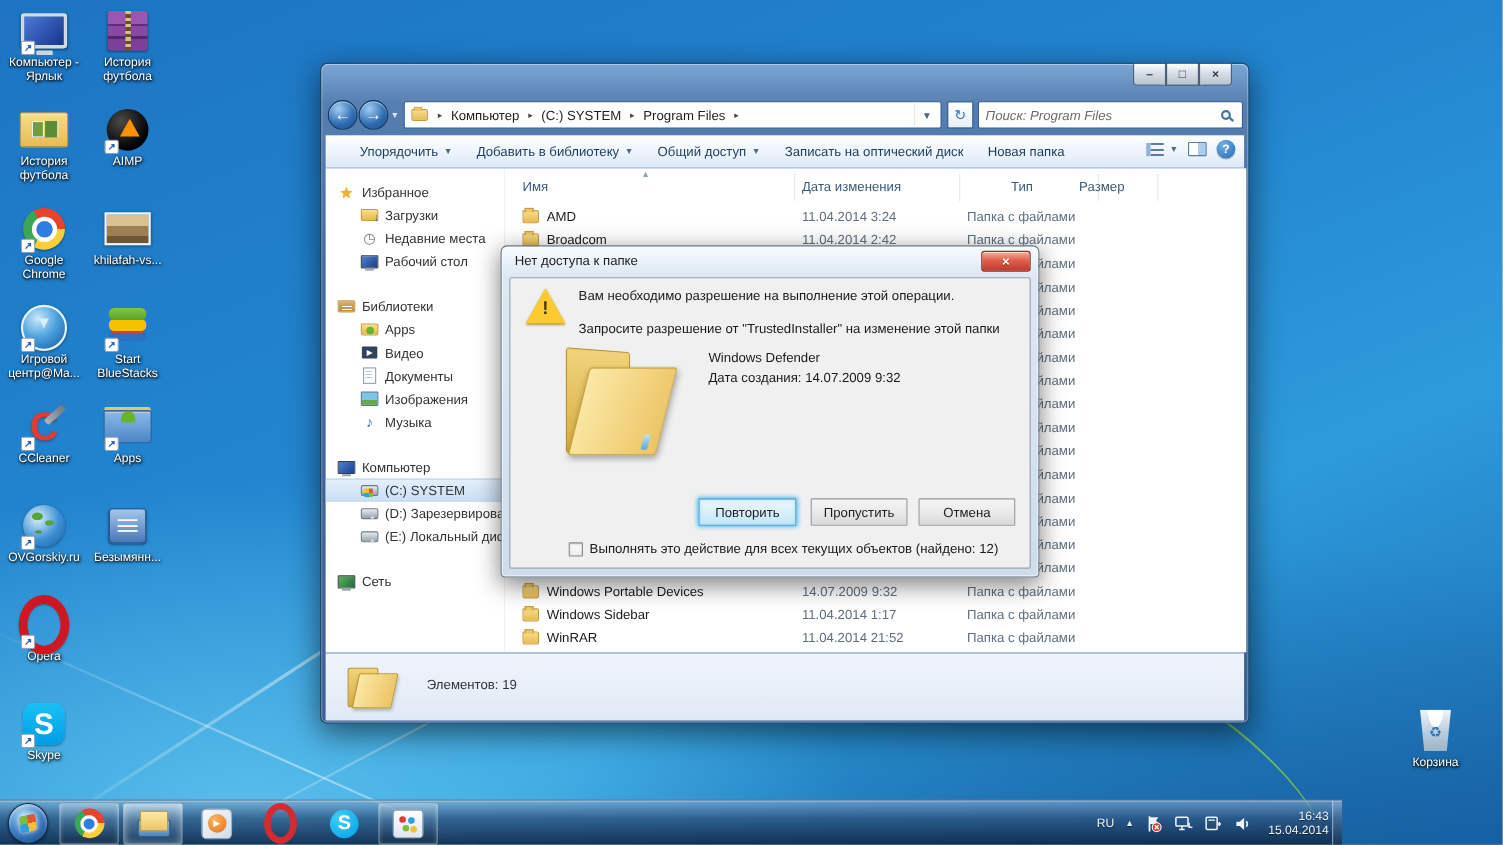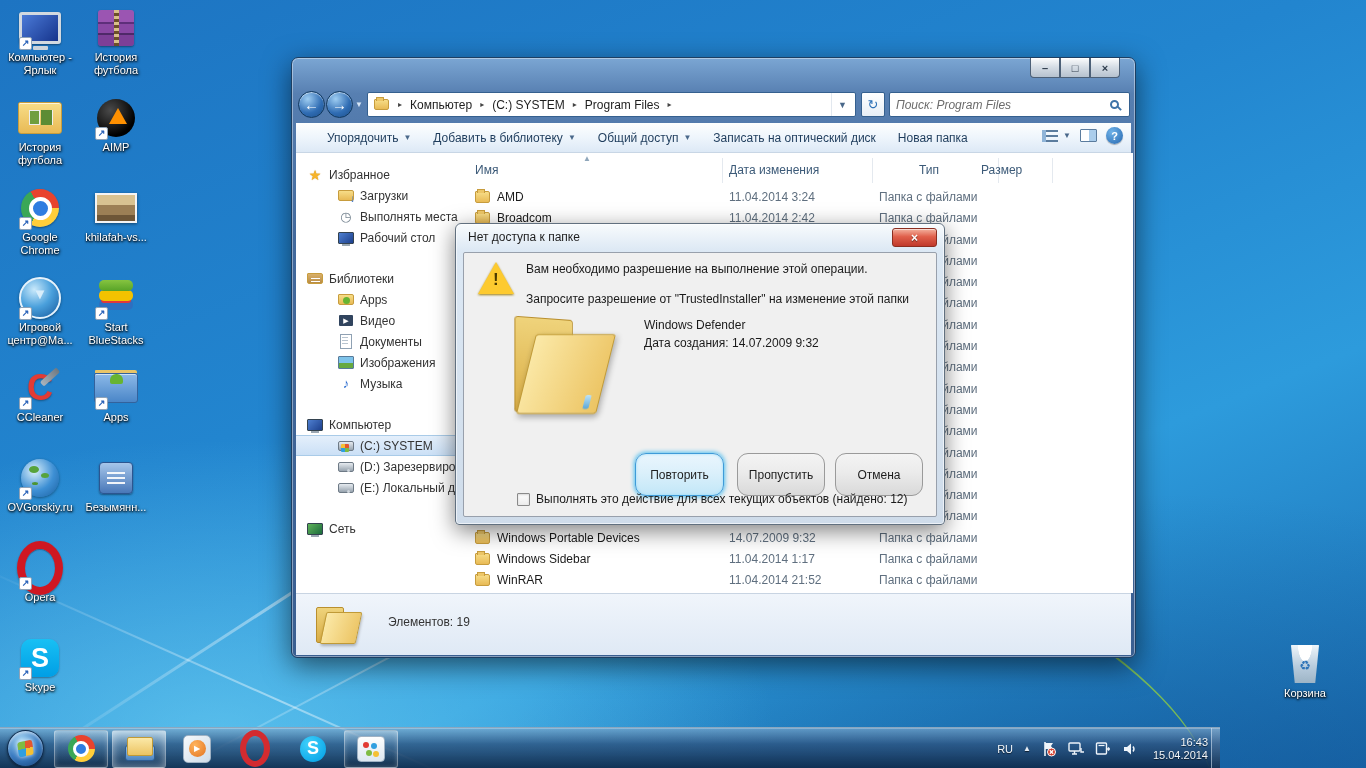--- a/index.html
+++ b/index.html
@@ -84,21 +84,21 @@
   .tb-item .dd{font-size:8px;color:#4a688a;}
   #toolbar-right{position:absolute;right:8px;top:4px;display:flex;align-items:center;gap:9px;}
   .view-icon{width:16px;height:12px;background:repeating-linear-gradient(180deg,#5b7c9e 0 2px,transparent 2px 5px);border-left:4px solid #8fb4d8;}
   .view-dd{font-size:8px;color:#4a688a;margin-left:-4px;}
   .preview-icon{width:17px;height:13px;border:1px solid #5b7c9e;background:linear-gradient(90deg,#fff 0 55%,#aacdec 55%);border-radius:1px;}
   .help-icon{width:17px;height:17px;border-radius:50%;background:radial-gradient(circle at 35% 30%,#6fb2e8,#2567b0);color:#fff;font-size:11px;font-weight:bold;display:flex;align-items:center;justify-content:center;box-shadow:0 1px 1px rgba(0,0,0,.3);}
 
   #navpane{position:absolute;left:4px;top:95px;width:163px;height:440px;background:#fff;padding-top:11px;overflow:hidden;font-size:12px;color:#333;}
   .nav-item{height:21px;display:flex;align-items:center;gap:6px;white-space:nowrap;cursor:default;}
   .nav-head{padding-left:11px;}
-  .nav-child{padding-left:42px;align-items:center;}
+  .nav-child{padding-left:32px;align-items:center;}
   .nav-item.selected{background:linear-gradient(180deg,#e4effb,#cbe0f6);border-top:1px solid #a9cbe8;border-bottom:1px solid #a9cbe8;}
   .nav-section{margin-bottom:20px;}
   .nicon{width:16px;height:14px;display:inline-flex;align-items:center;justify-content:center;position:relative;flex:0 0 16px;}
   .n-star::before{content:"★";color:#f7b42a;font-size:14px;text-shadow:0 0 1px #b77d00;}
   .n-folder-base,.n-downloads,.n-library,.n-lib-apps{width:15px;height:11px;background:linear-gradient(180deg,#f7dd88,#e8ba55);border:1px solid #c79c3d;border-radius:1px 2px 2px 2px;align-self:center;}
   .n-downloads::after{content:"↓";position:absolute;right:-2px;bottom:-4px;color:#2c69c8;font-weight:bold;font-size:10px;}
   .n-recent::before{content:"◷";color:#7a8894;font-size:13px;}
   .n-desktop::before,.n-computer::before,.n-network::before{content:"";width:14px;height:10px;background:linear-gradient(135deg,#4e7fd0,#1c3f8c);border:1px solid #33424f;border-radius:1px;}
   .n-desktop::after,.n-computer::after,.n-network::after{content:"";position:absolute;bottom:-1px;left:4px;width:8px;height:2px;background:#9aa7b2;}
   .n-network::before{background:linear-gradient(135deg,#5fb35a,#1c6b3c);}
@@ -146,21 +146,21 @@
   .warn-tri{position:absolute;left:22px;top:38px;width:0;height:0;border-left:18px solid transparent;border-right:18px solid transparent;border-bottom:32px solid #fdca2f;filter:drop-shadow(0 1px 1px #9a7d10);}
   .warn-tri::after{content:"!";position:absolute;left:-3px;top:8px;color:#4a3a00;font-weight:800;font-size:17px;}
   #dlg-msg{position:absolute;left:70px;top:38px;font-size:12px;color:#1a1a1a;}
   #dlg-detail{position:absolute;left:70px;top:68px;font-size:12px;color:#1a1a1a;}
   .bigfolder{position:absolute;left:50px;top:88px;width:120px;height:115px;}
   .bigfolder .bf-back{position:absolute;left:8px;top:6px;width:62px;height:92px;background:linear-gradient(180deg,#efd37b,#d9ad45);border:1px solid #b98f2e;border-radius:3px;transform:perspective(220px) rotateY(20deg);}
   .bigfolder .bf-front{position:absolute;left:20px;top:22px;width:80px;height:80px;background:linear-gradient(100deg,#fbe9a8,#ecc463);border:1px solid #c09a37;border-radius:3px;transform:skewX(-14deg);box-shadow:2px 3px 6px rgba(0,0,0,.3);}
   .bigfolder .bf-front::after{content:"";position:absolute;right:8px;bottom:4px;width:6px;height:14px;background:linear-gradient(180deg,#bfe3f5,#5aa7d8);border-radius:2px;}
   #dlg-item-name{position:absolute;left:188px;top:94px;font-size:12px;color:#1a1a1a;}
   #dlg-item-created{position:absolute;left:188px;top:112px;font-size:12px;color:#1a1a1a;}
-  .dlg-btn{position:absolute;top:229px;width:89px;height:43px;background:linear-gradient(180deg,#f4f4f4,#ebebeb 45%,#d9d9d9);border:1px solid #9a9a9a;border-radius:11px;font-size:12px;color:#1e1e1e;display:flex;align-items:center;justify-content:center;font-family:"Liberation Sans",sans-serif;}
+  .dlg-btn{position:absolute;top:229px;width:89px;height:25px;background:linear-gradient(180deg,#f4f4f4,#ebebeb 45%,#d9d9d9);border:1px solid #9a9a9a;border-radius:1px;font-size:12px;color:#1e1e1e;display:flex;align-items:center;justify-content:center;font-family:"Liberation Sans",sans-serif;}
   #btn-retry{left:179px;border-color:#3f9bd8;box-shadow:0 0 4px 1px #53c0f0,inset 0 0 3px #9adcf8;background:linear-gradient(180deg,#eaf6fd,#dbf0fb 45%,#c2e7f8);}
   #btn-skip{left:281px;width:88px;}
   #btn-cancel{left:379px;width:88px;}
   #dlg-check{position:absolute;left:61px;top:268px;display:flex;align-items:center;gap:6px;font-size:12px;color:#1a1a1a;}
   .checkbox{width:13px;height:13px;background:linear-gradient(180deg,#fdfdfd,#ececec);border:1px solid #8a8a8a;border-radius:1px;box-shadow:inset 0 1px 2px rgba(0,0,0,.15);}
 
   
   #taskbar{position:absolute;left:0;bottom:0;width:1220px;height:41px;z-index:100;
     background:linear-gradient(180deg,rgba(130,170,205,.65),rgba(45,85,130,.82) 40%,rgba(14,42,75,.92));
     border-top:1px solid rgba(190,215,235,.7);box-shadow:inset 0 1px 0 rgba(255,255,255,.25);}
@@ -348,21 +348,21 @@
         <div class="nav-item nav-head">
           <span class="nicon n-star"></span>
           <span>Избранное</span>
         </div>
         <div class="nav-item nav-child">
           <span class="nicon n-downloads"></span>
           <span>Загрузки</span>
         </div>
         <div class="nav-item nav-child">
           <span class="nicon n-recent"></span>
-          <span>Выполнять места</span>
+          <span>Недавние места</span>
         </div>
         <div class="nav-item nav-child">
           <span class="nicon n-desktop"></span>
           <span>Рабочий стол</span>
         </div>
       </div>
       <div class="nav-section">
         <div class="nav-item nav-head">
           <span class="nicon n-library"></span>
           <span>Библиотеки</span>

